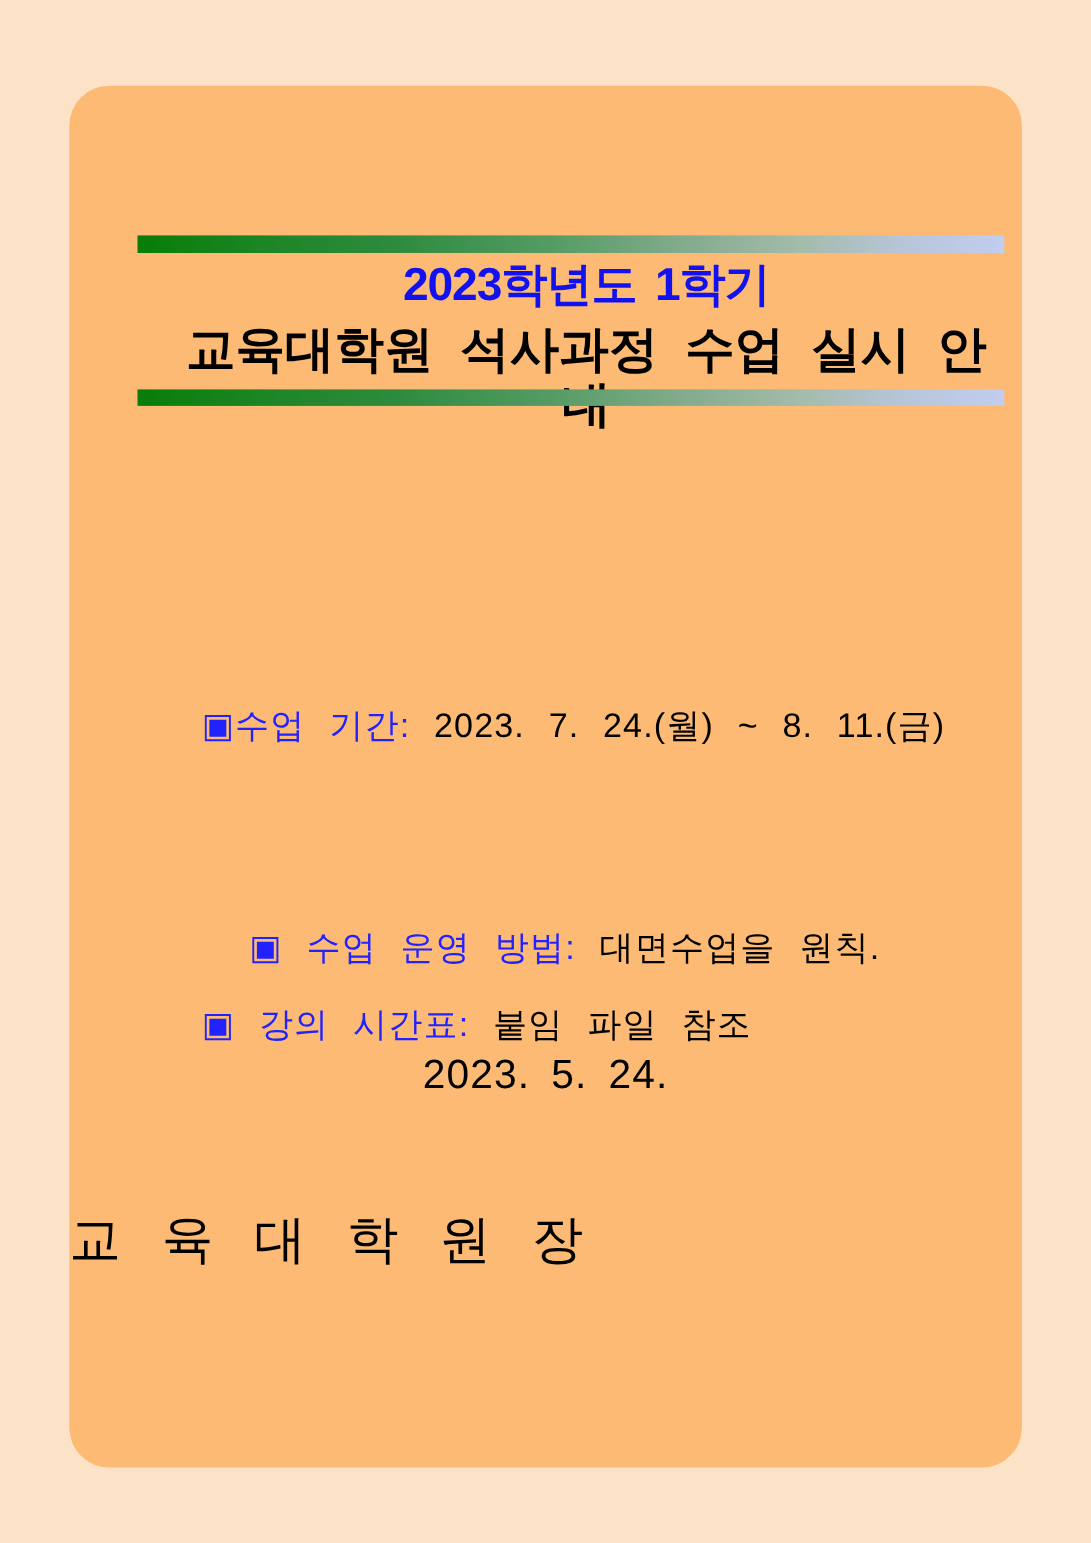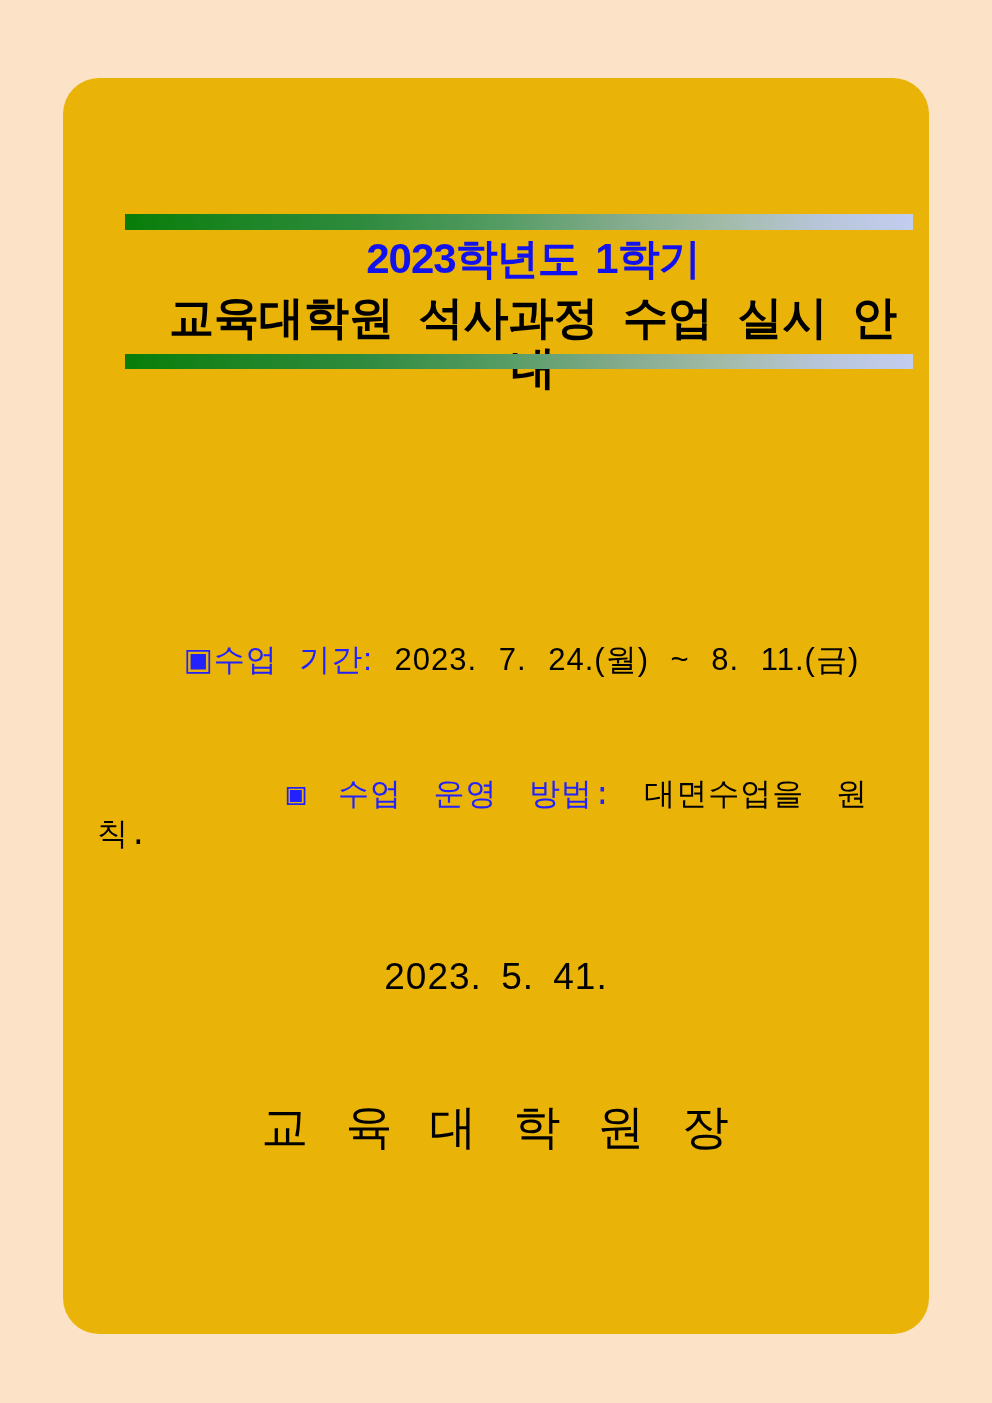--- a/index.html
+++ b/index.html
@@ -5,21 +5,21 @@
   * { margin: 0; padding: 0; box-sizing: border-box; }
   html, body {
     width: 992px; height: 1403px;
     font-family: "Liberation Sans", "DejaVu Sans", sans-serif;
   }
   body { background: #fce3c8; position: relative; overflow: hidden; }
 
   .card {
     position: absolute; left: 63px; top: 78px;
     width: 866px; height: 1256px;
-    background: #eab308; border-radius: 36px;
+    background: #fdba74; border-radius: 36px;
   }
 
   .grad-bar {
     position: absolute; left: 62px; width: 788px; height: 16px;
     background: linear-gradient(to right,
       #087d08 0%, #1d8526 15%, #2e8b3e 30%, #559c64 48%,
       #83ab8d 63%, #a2bba9 76%, #b7c5d8 88%, #c2cdf0 100%);
   }
   .grad-bar.top { top: 136px; }
   .grad-bar.bottom { top: 276px; height: 15px; }
@@ -47,33 +47,33 @@
   .item {
     position: absolute; left: 34px; width: 810px;
     font-size: 31px; line-height: 40px;
     color: #000000; letter-spacing: 1px; word-spacing: 12px;
     white-space: pre-wrap;
   }
   .item .prefix { color: #2222ff; }
   .item .rest { color: #000000; margin-top: 48px; }
   .item .cont { line-height: 45px; padding-left: 38px; color: #000000; }
   .item-1 { top: 522px; }
-  .item-2 { top: 578px; font-family: Liberation Mono, monospace; }
+  .item-2 { top: 644px; }
   .item-3 { top: 794px; }
 
   .date-line {
     position: absolute; left: 0; top: 878px; width: 100%;
     text-align: center; font-size: 37px; line-height: 42px;
     color: #000000; letter-spacing: 1px; word-spacing: 8px;
     white-space: pre-wrap;
   }
 
   .signature-line {
     position: absolute; left: 0; top: 1022px; width: 100%;
-    text-align: center; font-size: 47px; line-height: 54px;
+    font-size: 47px; line-height: 54px;
     color: #000000; letter-spacing: 2px; word-spacing: 20px;
     white-space: pre-wrap;
   }
 </style>
 </head>
 <body>
 
 <div class="card">
 
   <div class="grad-bar top"></div>
@@ -91,18 +91,21 @@
   <div class="item item-1">
     <span class="prefix">▣수업 기간:</span><span class="rest"> 2023. 7. 24.(월) ~ 8. 11.(금)</span>
   </div>
 
   <div class="item item-2">
     <div>
       <span class="prefix">▣ 수업 운영 방법:</span><span class="rest"> 대면수업을 원칙.</span>
     </div>
   </div>
 
+  <div class="item item-3">
+    <span class="prefix">▣ 강의 시간표:</span><span class="rest"> 붙임 파일 참조</span>
+  </div>
 
-  <div class="date-line">2023. 5. 41.</div>
+  <div class="date-line">2023. 5. 24.</div>
 
   <div class="signature-line">교 육 대 학 원 장</div>
 
 </div>
 
 </body></html>

